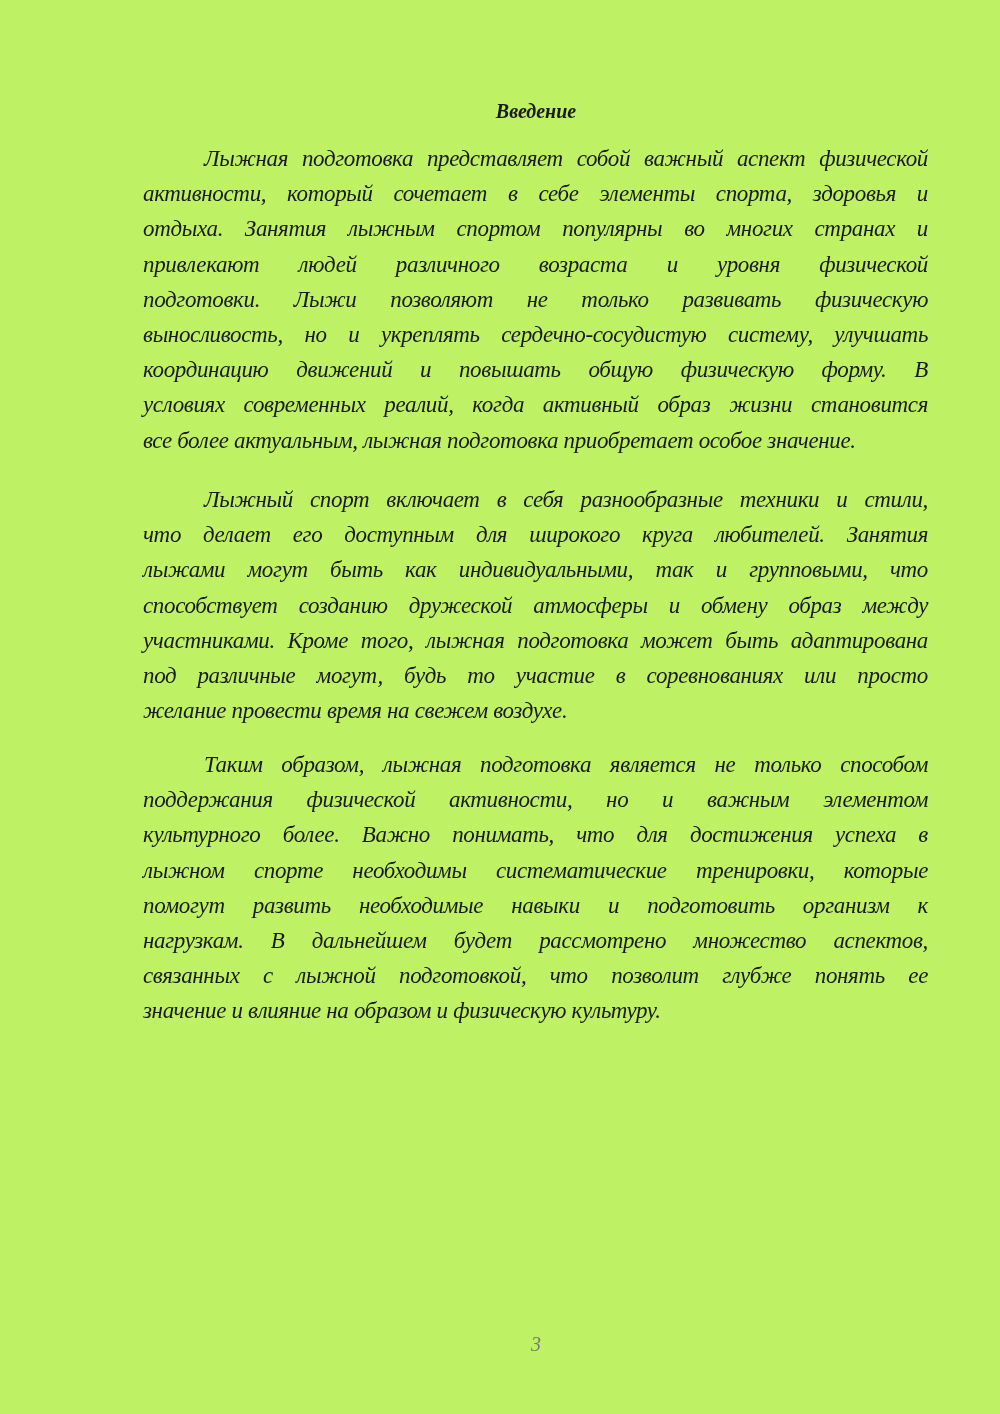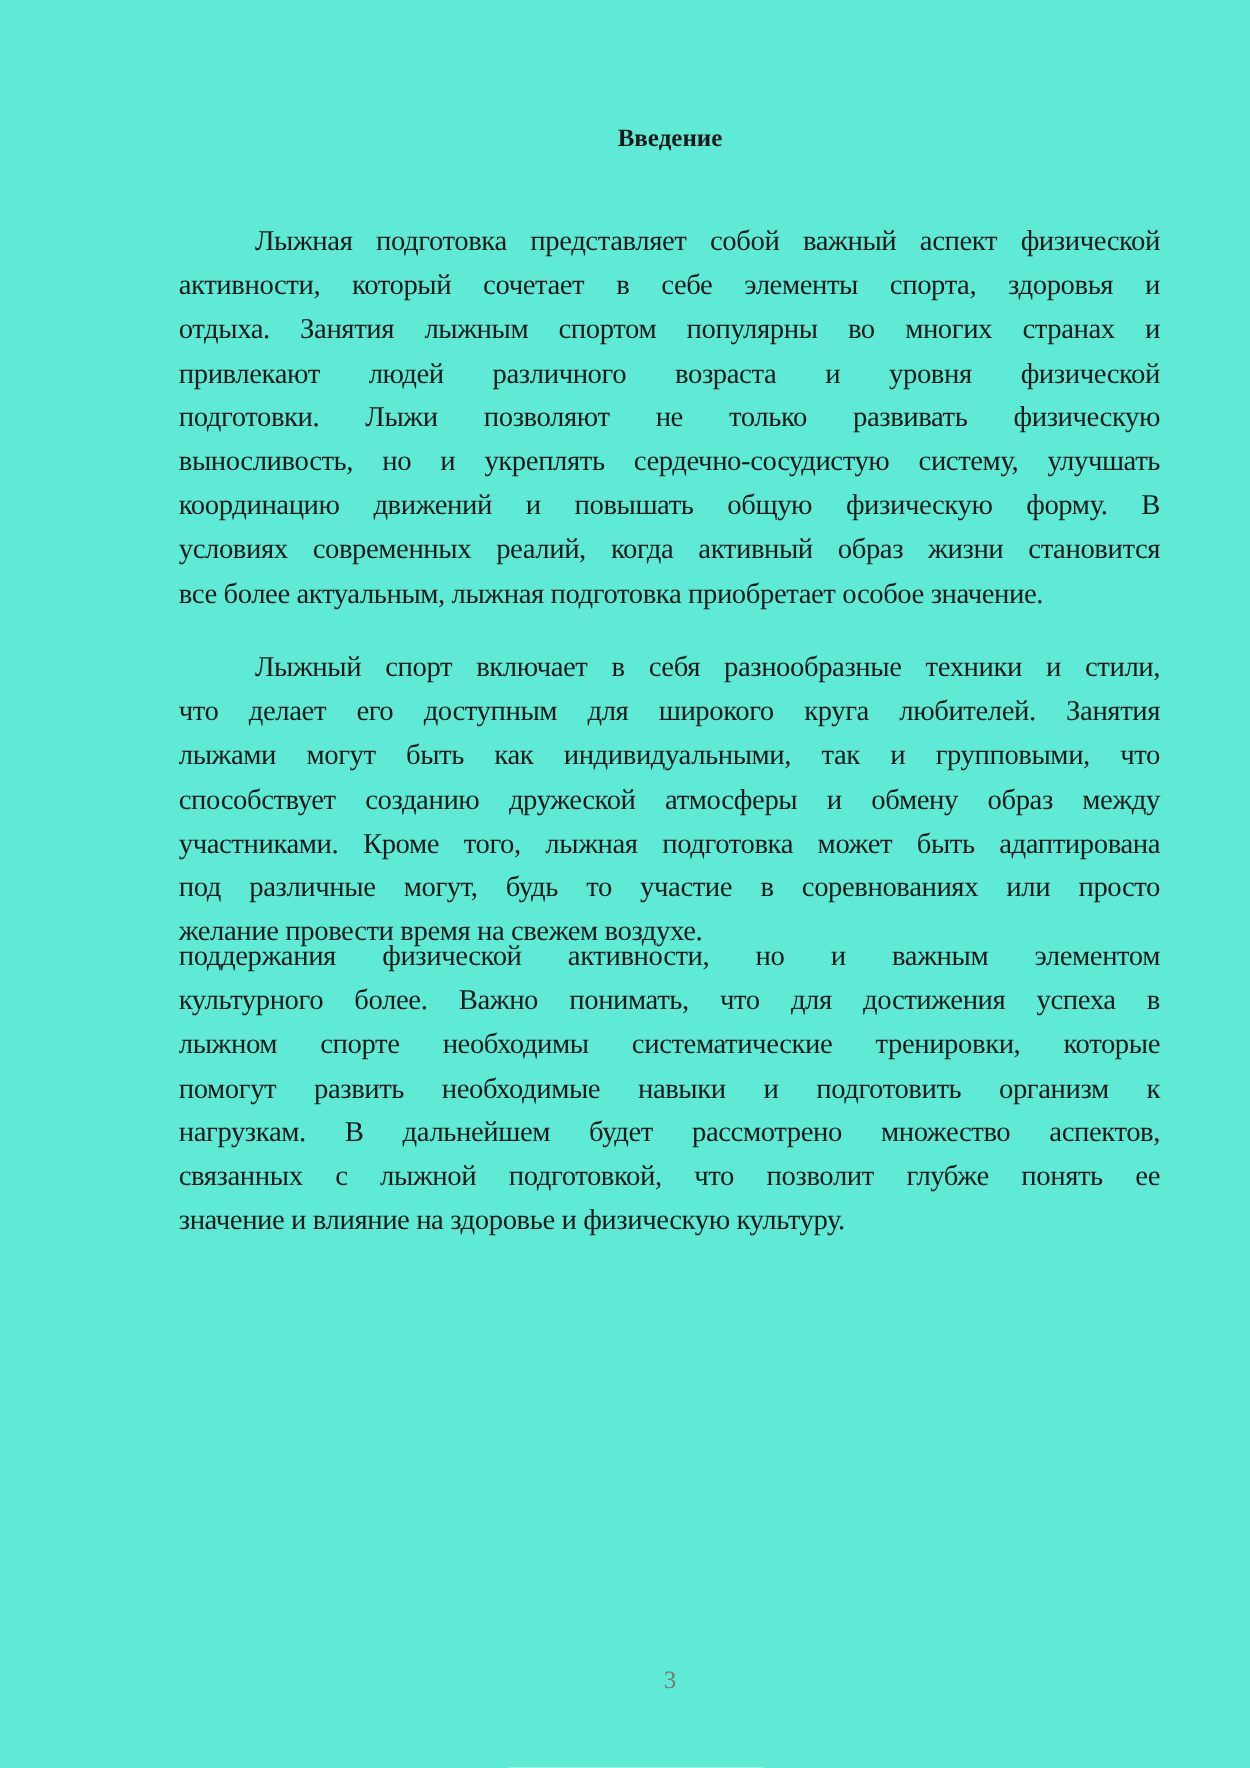--- a/index.html
+++ b/index.html
@@ -13,21 +13,22 @@
     position: relative;
     overflow: hidden;
     font-family: "Liberation Serif", "DejaVu Serif", serif;
     color: #1a1a1a;
   }
   .page {
     position: absolute;
     left: 0; top: 0;
     width: 1000px;
     height: 1414px;
-    background: #5eead4;
+    background: #bef264;
+    font-style: italic;
   }
   .title {
     position: absolute;
     top: 97px;
     left: 0;
     width: 1000px;
     text-align: center;
     font-weight: bold;
     font-size: 20px;
     line-height: 28px;
@@ -43,21 +44,21 @@
   }
   .line {
     display: block;
     height: 35.2px;
     line-height: 35.2px;
     white-space: nowrap;
     text-align: justify;
     text-align-last: justify;
     overflow: visible;
   }
-  .line.first { padding-left: 61px; margin-top: 34px; }
+  .line.first { padding-left: 61px; }
   .line.last { text-align-last: left; text-align: center; }
   .p1 { top: 141px; }
   .p2 { top: 482px; }
   .p3 { top: 747px; }
   .page-number {
     position: absolute;
     top: 1333px;
     left: 0;
     width: 1000px;
     padding-left: 72px;
@@ -90,24 +91,25 @@
     <span class="line first">Лыжный спорт включает в себя разнообразные техники и стили,</span>
     <span class="line">что делает его доступным для широкого круга любителей. Занятия</span>
     <span class="line">лыжами могут быть как индивидуальными, так и групповыми, что</span>
     <span class="line">способствует созданию дружеской атмосферы и обмену образ между</span>
     <span class="line">участниками. Кроме того, лыжная подготовка может быть адаптирована</span>
     <span class="line">под различные могут, будь то участие в соревнованиях или просто</span>
     <span class="line last">желание провести время на свежем воздухе.</span>
   </div>
 
   <div class="body-text p3">
+    <span class="line first">Таким образом, лыжная подготовка является не только способом</span>
     <span class="line">поддержания физической активности, но и важным элементом</span>
     <span class="line">культурного более. Важно понимать, что для достижения успеха в</span>
     <span class="line">лыжном спорте необходимы систематические тренировки, которые</span>
     <span class="line">помогут развить необходимые навыки и подготовить организм к</span>
     <span class="line">нагрузкам. В дальнейшем будет рассмотрено множество аспектов,</span>
     <span class="line">связанных с лыжной подготовкой, что позволит глубже понять ее</span>
-    <span class="line last">значение и влияние на здоровье и физическую культуру.</span>
+    <span class="line last">значение и влияние на образом и физическую культуру.</span>
   </div>
 
   <div class="page-number">3</div>
 
 </div>
 
 </body></html>

